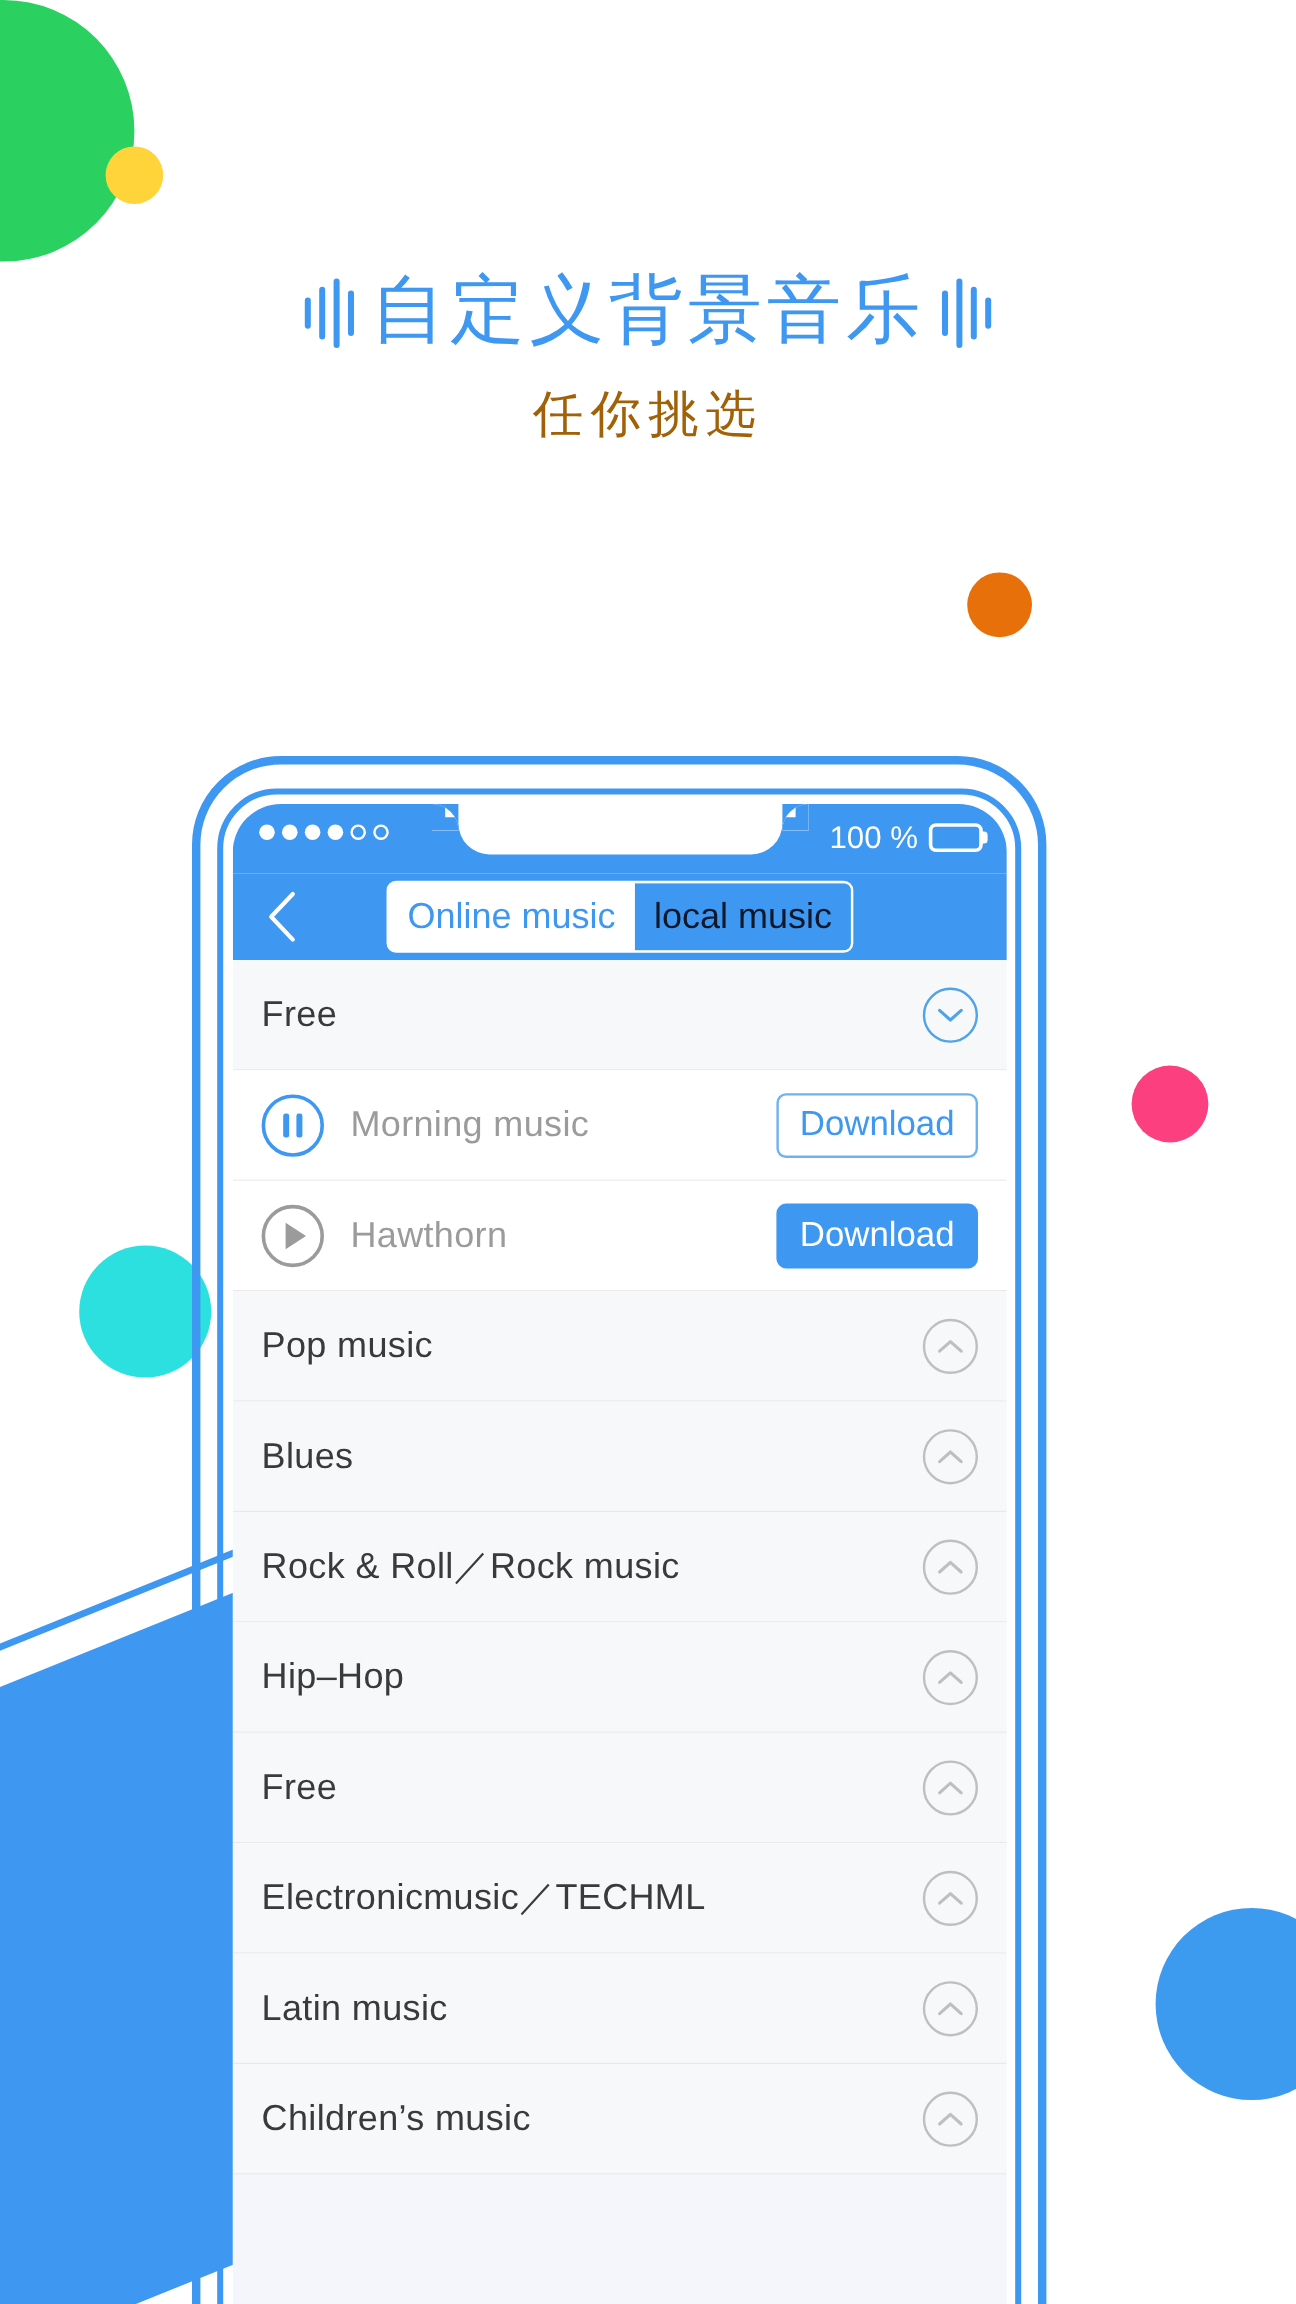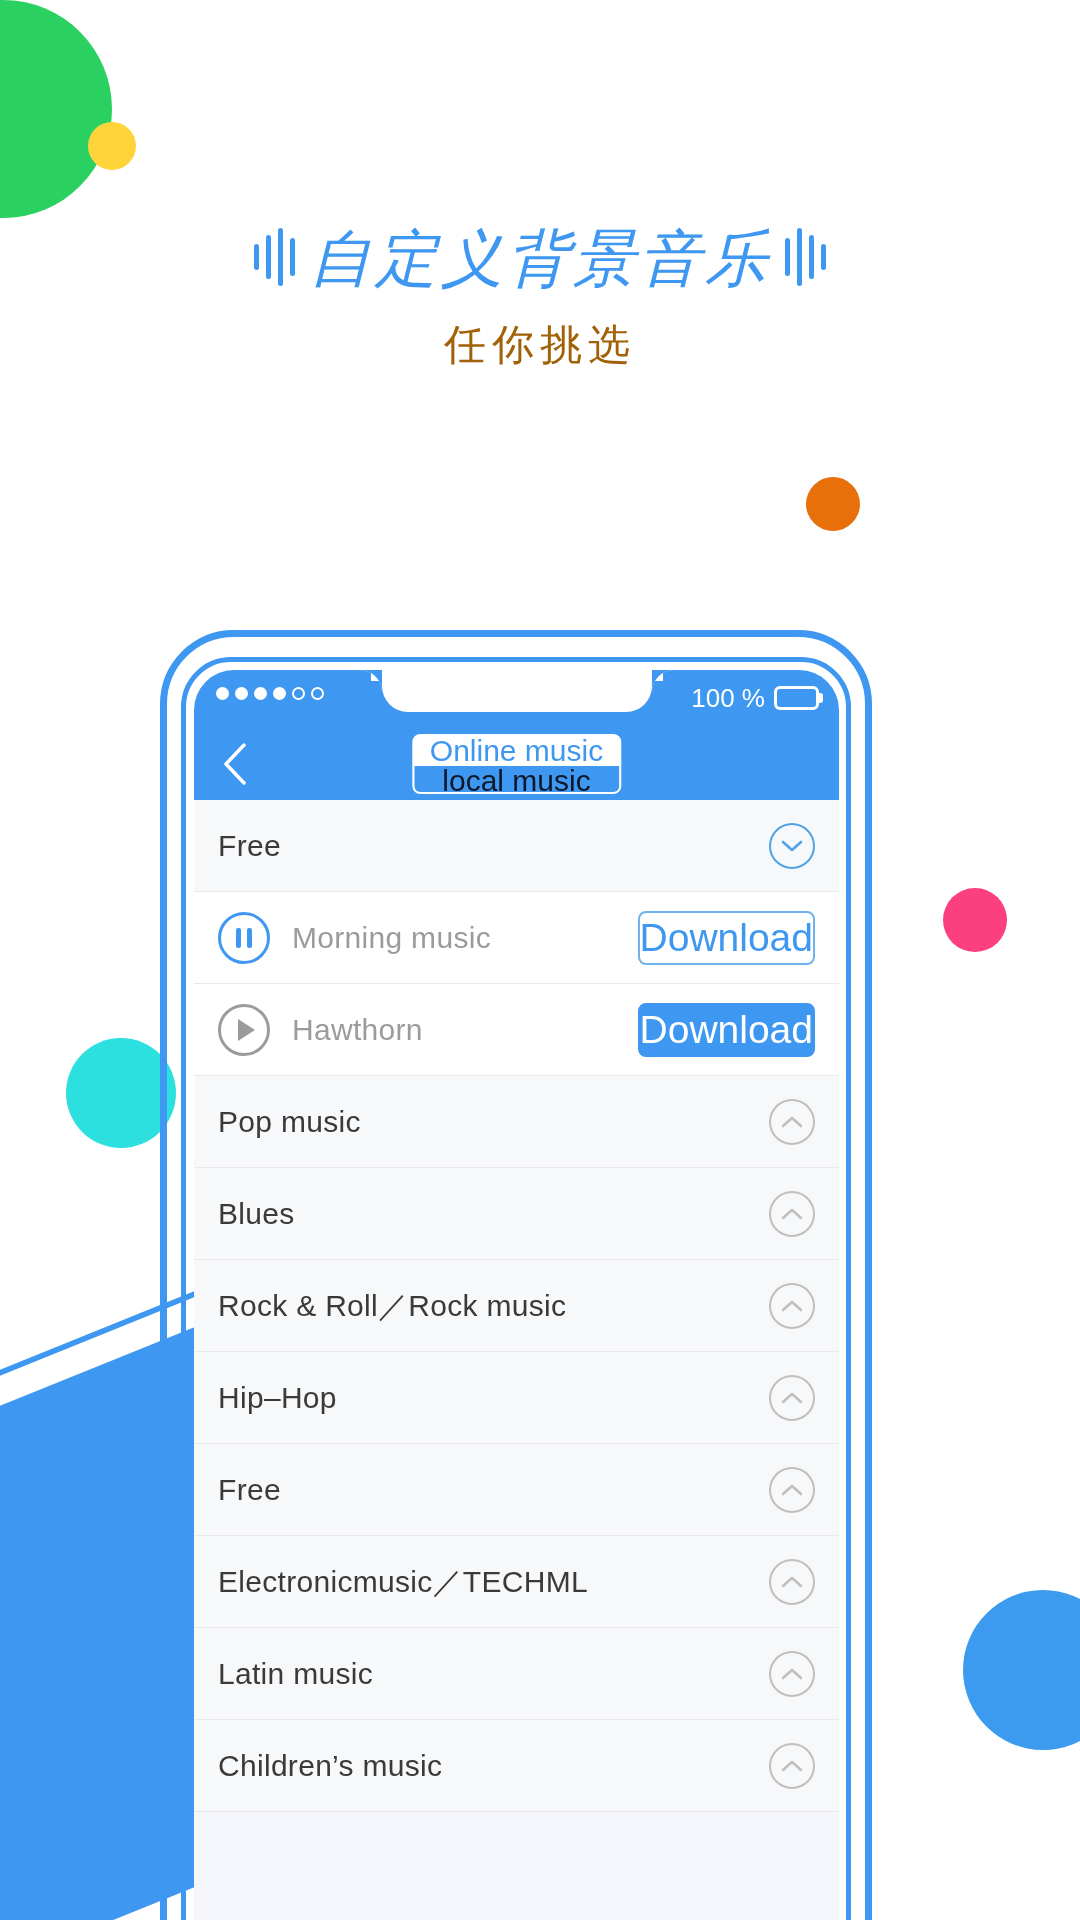--- a/index.html
+++ b/index.html
@@ -54,24 +54,23 @@
 
   
   #header {
     position: absolute;
     left: 0; top: 228px;
     width: 1080px;
     text-align: center;
   }
   #title-row {
     display: flex;
-    align-items: flex-start;
+    align-items: flex-end;
     justify-content: center;
     gap: 14px;
-    font-style: italic;
   }
   .wave {
     display: flex;
     align-items: center;
     gap: 7px;
     height: 58px;
   }
   .wave span {
     display: block;
     width: 5px;
@@ -246,21 +245,20 @@
   #segmented {
     position: absolute;
     left: 50%;
     transform: translateX(-50%);
     display: flex;
     border: 2px solid #ffffff;
     border-radius: 8px;
     overflow: hidden;
     height: 56px;
     background: #ffffff;
-    flex-direction: column;
   }
   .seg {
     display: flex;
     align-items: center;
     justify-content: center;
     padding: 0 16px;
     font-size: 30px;
     line-height: 1;
     white-space: nowrap;
     box-sizing: border-box;
@@ -342,21 +340,21 @@
   }
 
   
   .dl-btn {
     height: 54px;
     min-width: 168px;
     border-radius: 8px;
     display: flex;
     align-items: center;
     justify-content: center;
-    font-size: 39px;
+    font-size: 29px;
     line-height: 1;
     box-sizing: border-box;
     flex: none;
     white-space: nowrap;
   }
   .dl-btn.outline { border: 2px solid #6FB3EE; color: #3E97F0; background: #ffffff; }
   .dl-btn.filled  { background: #3E97F0; color: #ffffff; border: 2px solid #3E97F0; }
 
   #list-footer {
     background: #F5F6FC;

